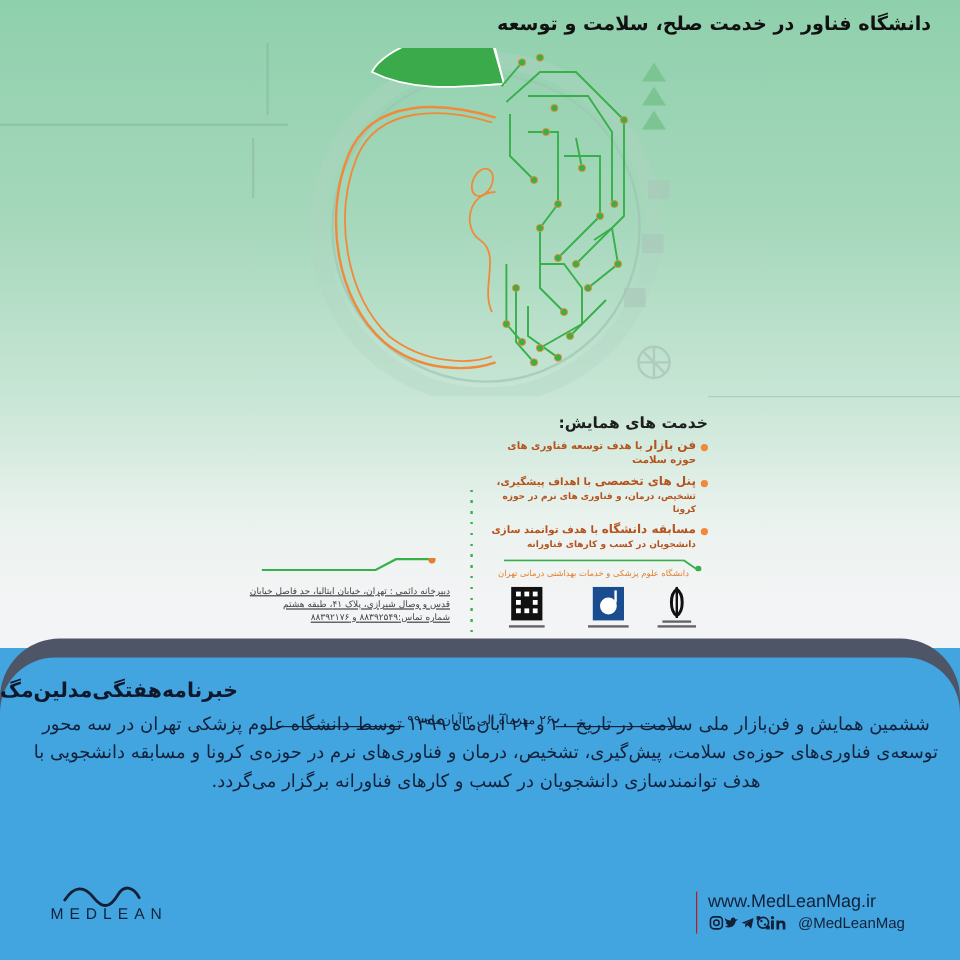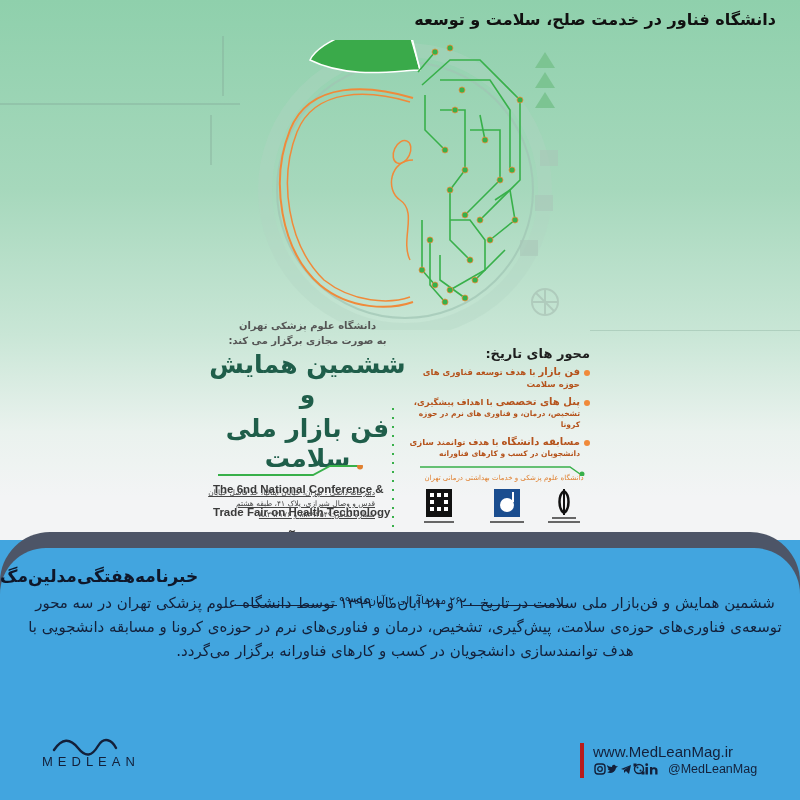--- a/index.html
+++ b/index.html
@@ -31,21 +31,21 @@
     background:repeating-linear-gradient(180deg,#38b04a 0 2px,transparent 2px 9px); }
 
   .right-block { position:absolute; left:408px; top:346px; width:182px; direction:rtl; text-align:right; }
   .axes-title { font-size:13px; font-weight:bold; color:#1e1e1e; margin-bottom:5px; }
   .axis-item { position:relative; padding-right:10px; margin-bottom:6px; }
   .axis-item .dot { position:absolute; right:0; top:4px; width:6px; height:6px; border-radius:50%; background:#f08a3a; }
   .axis-item .main { font-size:8.5px; font-weight:bold; color:#b5531c; line-height:12px; }
   .axis-item .main b { font-size:10px;text-align:center; }
   .axis-item .sub { font-size:7.5px; font-weight:bold; color:#b5531c; line-height:11px; }
   .sponsor-line { position:absolute; left:420px; top:466px; }
-  .sponsor-text { position:absolute; left:415px; top:474px; width:178px; direction:rtl; text-align:center; font-size:7px; color:#e08030; }
+  .sponsor-text { position:absolute; left:415px; top:474px; width:178px; direction:rtl; text-align:left; font-size:7px; color:#e08030; }
   .logos { position:absolute; left:420px; top:489px; width:170px; height:40px; }
   .logo { position:absolute; top:0; }
 
   .news-outer {
     position:absolute; left:0; top:532px; width:800px; height:268px;
     background:#4d5567; border-radius:50px 50px 0 0;
   }
   .news-inner {
     position:absolute; left:0; top:548px; width:800px; height:252px;
     background:#42a5df; border-radius:46px 46px 0 0;
@@ -54,21 +54,21 @@
   .news-date-row { position:absolute; top:592px; left:232px; width:336px; height:14px; display:flex; align-items:flex-end; direction:rtl; }
   .news-date-row .rule { flex:1; border-bottom:1.5px solid #13203a; height:8px; }
   .news-date { font-size:10.5px; font-weight:normal; color:#13203a; padding:0 2px; white-space:nowrap; }
   .news-body {
     position:absolute; top:591px; left:20px; width:770px; direction:rtl; text-align:center;
     font-size:15px; line-height:24px; color:#13203a; text-align-last:center;
   }
 
   .brand-logo { position:absolute; left:40px; top:738px; }
   .brand-name { position:absolute; left:42px; top:754px; font-family:Liberation Sans, sans-serif; font-size:13px; letter-spacing:5px; color:#13203a; }
-  .contact { position:absolute; left:580px; top:743px; border-left:4px solid #b91c1c; padding-left:9px; height:35px; }
+  .contact { position:absolute; left:580px; top:743px; border-left:1px solid #b91c1c; padding-left:9px; height:35px; }
   .website { font-family:"Liberation Sans", sans-serif; font-size:15px; color:#13203a; line-height:17px; }
   .social-row { display:flex; align-items:center; gap:0; margin-top:2px; }
   .social-icon { width:13px; height:13px; display:inline-flex; align-items:center; justify-content:center; }
   .handle { font-family:"Liberation Sans", sans-serif; font-size:12.5px; color:#13203a; margin-left:10px; }
 </style>
 </head>
 <body>
 
 <div class="poster">
   <div class="deco-line" style="left:0;top:103px;width:240px;height:2px;"></div>
@@ -129,43 +129,34 @@
         <circle cx="205" cy="70" r="3"></circle>
       <circle cx="180" cy="200" r="3"></circle>
         <circle cx="172" cy="230" r="3"></circle>
     </g>
     <g opacity="0.5" stroke="#9fb5aa" stroke-width="2" fill="none">
       <circle cx="295" cy="262" r="13"></circle>
         <path d="M295 249 L295 275 M282 262 L308 262 M286 253 L304 271"></path>
     </g>
   </svg>
 
-  <div class="left-block">
-    <div class="organizer-line">دانشگاه علوم پزشکی تهران</div>
-    <div class="organizer-line">به صورت مجازی برگزار می کند:</div>
-    <div class="conf-title-fa">ششمین همایش و</div>
-    <div class="conf-title-fa">فن بازار ملی سلامت</div>
-    <div class="conf-title-en">The 6nd National Conference  &amp;</div>
-    <div class="conf-title-en">Trade Fair on Health Technology</div>
-    <div class="conf-date">۲۰ و ۲۱  آبان ۱۳۹۹</div>
-  </div>
   <svg class="green-path" width="150" height="12">
     <polyline points="0,10 95,10 112,1 140,1" fill="none" stroke="#38b04a" stroke-width="1.8"></polyline>
     <circle cx="142" cy="1.5" r="3" fill="#e08030"></circle>
   </svg>
   <div class="address">
     <div>دبیرخانه دائمی : تهران، خیابان ایتالیا، حد فاصل خیابان</div>
     <div>قدس و وصال شیرازی، پلاک ۴۱، طبقه هشتم</div>
     <div>شماره تماس:۸۸۳۹۲۵۴۹ و ۸۸۳۹۲۱۷۶</div>
   </div>
 
   <div class="dotted-vline"></div>
 
   <div class="right-block">
-    <div class="axes-title">محور های تاریخ:</div>
+    <div class="axes-title">خدمت های همایش:</div>
     <div class="axis-item">
       <span class="dot"></span>
       <div class="main"><b>فن بازار</b><span> با هدف توسعه فناوری های حوزه سلامت</span></div>
     </div>
     <div class="axis-item">
       <span class="dot"></span>
       <div class="main"><b>پنل های تخصصی</b><span> با اهداف پیشگیری،</span></div>
       <div class="sub">تشخیص، درمان، و فناوری های نرم در حوزه کرونا</div>
     </div>
     <div class="axis-item">

